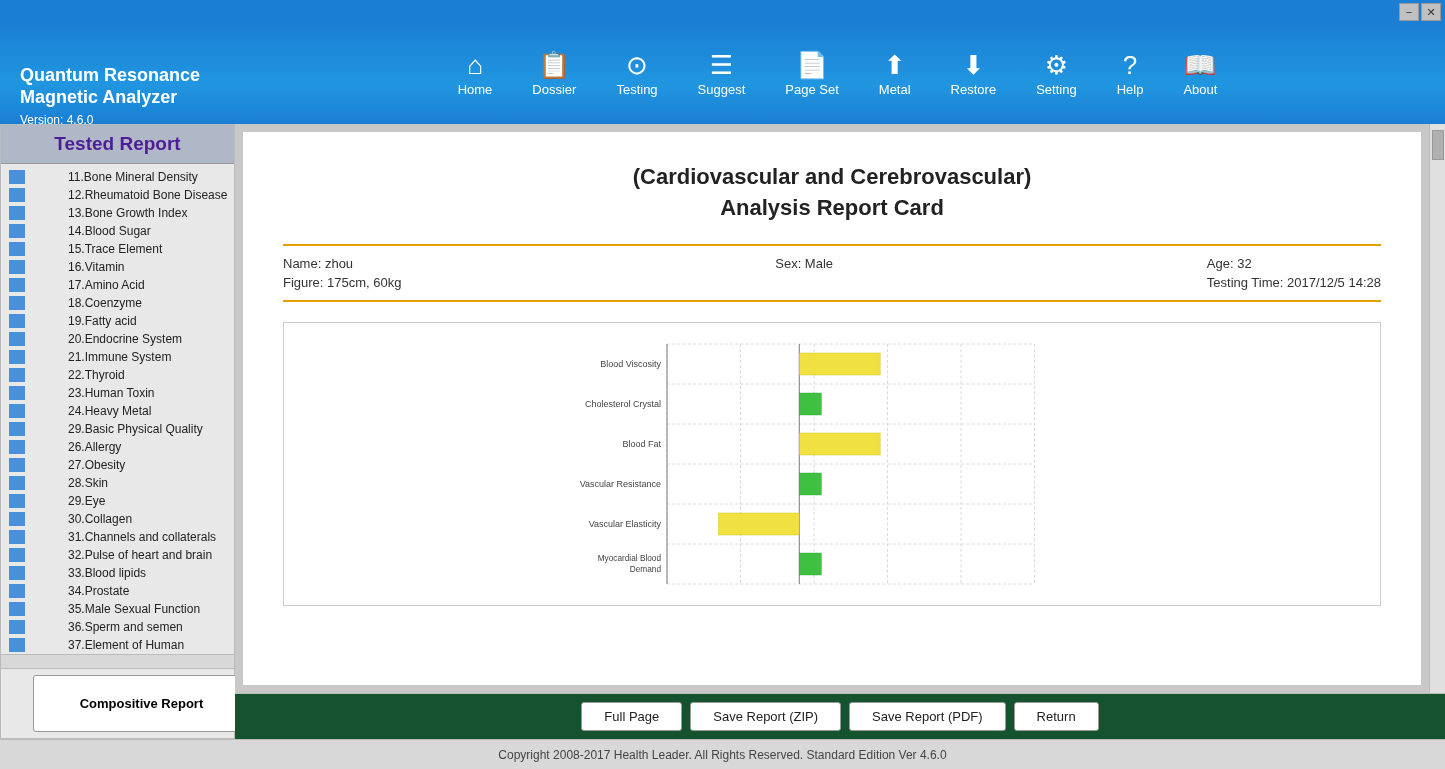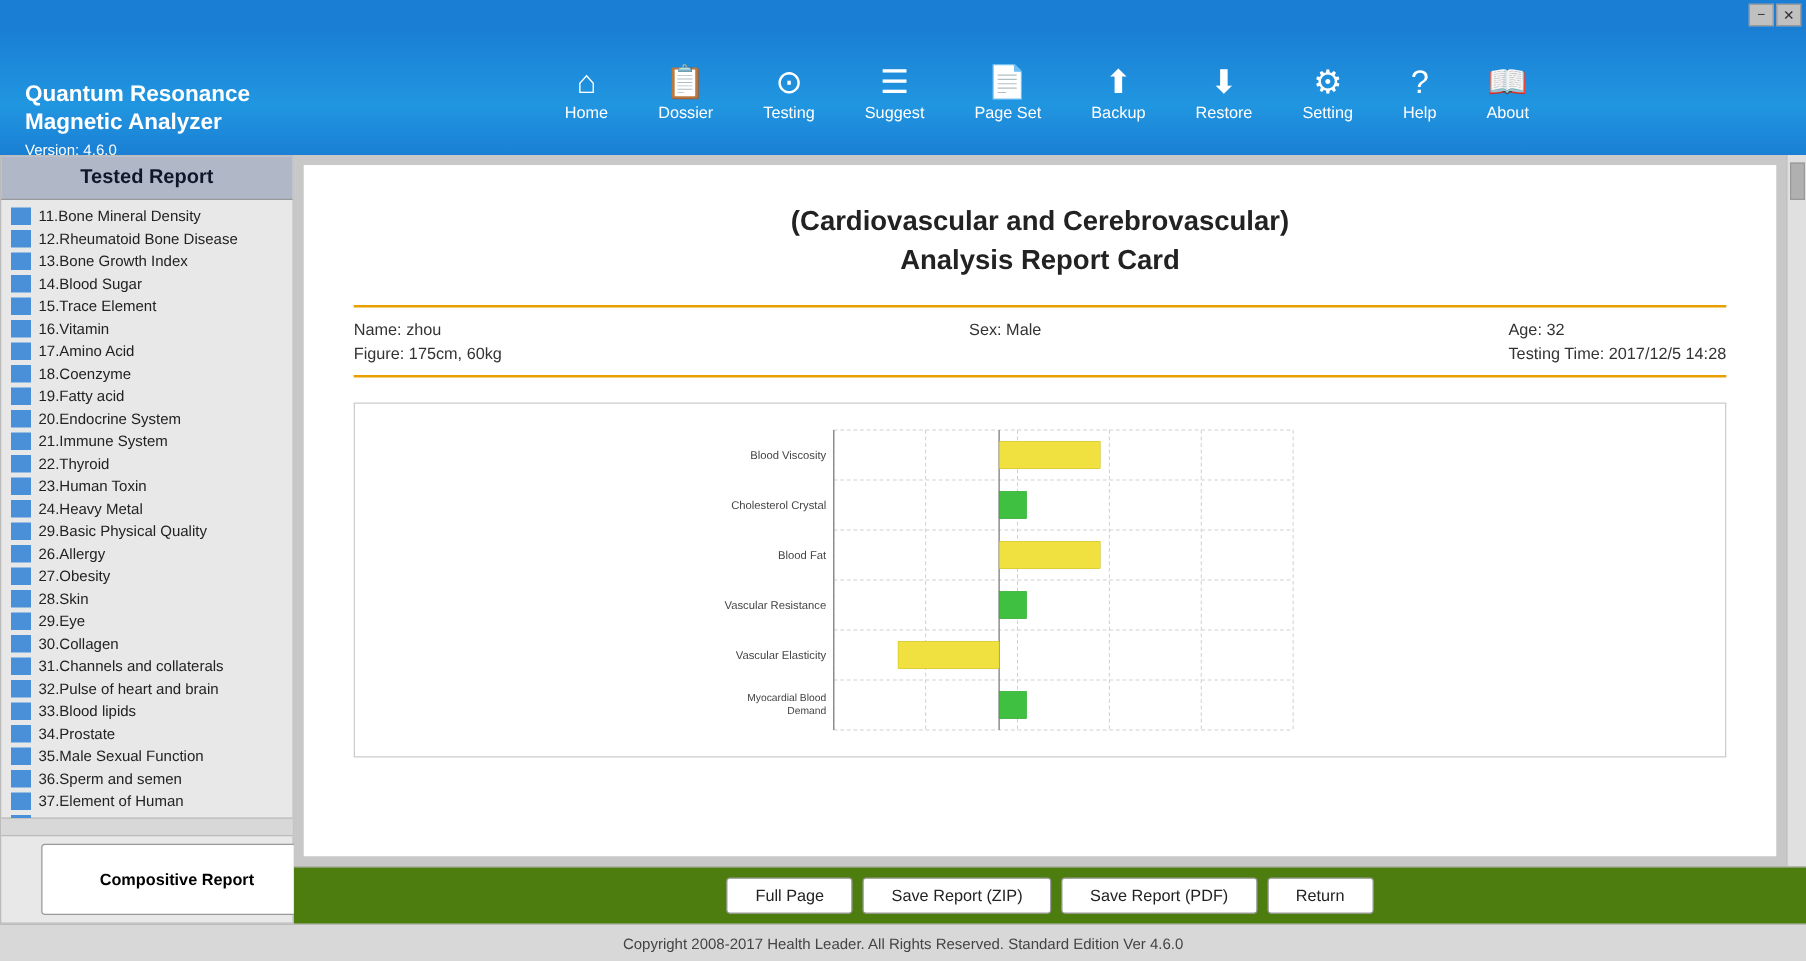--- a/index.html
+++ b/index.html
@@ -78,40 +78,41 @@
       width: 235px;
       background: #e8e8e8;
       border: 1px solid #bbb;
       display: flex;
       flex-direction: column;
       flex-shrink: 0;
     }
     .sidebar-header {
       background: #b0b8c8;
       padding: 8px 12px;
-      font-size: 16px;
+      font-size: 19px;
       font-weight: bold;
-      color: #0f172a;
+      color: #4c1d95;
       border-bottom: 1px solid #999;
       text-align: center;
     }
     .sidebar-list {
       flex: 1;
       overflow-y: auto;
       overflow-x: hidden;
       padding: 4px 0;
     }
     .sidebar-item {
       display: flex;
       align-items: center;
       padding: 2px 8px;
       font-size: 12px;
       cursor: pointer;
       color: #222;
       white-space: nowrap;
+      gap: 37px;
     }
     .sidebar-item-icon {
       width: 16px; height: 14px;
       background: #4a90d9;
       margin-right: 6px;
       flex-shrink: 0;
       display: inline-block;
     }
     .sidebar-footer {
       padding: 6px 8px;
@@ -189,21 +190,21 @@
       border-left: 1px solid #bbb;
       display: flex;
       flex-direction: column;
       align-items: center;
       padding-top: 4px;
     }
 
     
     .bottom-toolbar {
       height: 46px;
-      background: #4d7c0f;
+      background: #14532d;
       border-top: 1px solid #bbb;
       display: flex;
       align-items: center;
       justify-content: center;
       gap: 8px;
       padding: 0 10px;
     }
     .toolbar-btn {
       padding: 6px 22px;
       background: white;
@@ -269,21 +270,21 @@
       <div class="nav-item">
         <span class="nav-icon">☰</span>
         <span>Suggest</span>
       </div>
       <div class="nav-item">
         <span class="nav-icon">📄</span>
         <span>Page Set</span>
       </div>
       <div class="nav-item">
         <span class="nav-icon">⬆</span>
-        <span>Backup</span>
+        <span>Metal</span>
       </div>
       <div class="nav-item">
         <span class="nav-icon">⬇</span>
         <span>Restore</span>
       </div>
       <div class="nav-item">
         <span class="nav-icon">⚙</span>
         <span>Setting</span>
       </div>
       <div class="nav-item">

